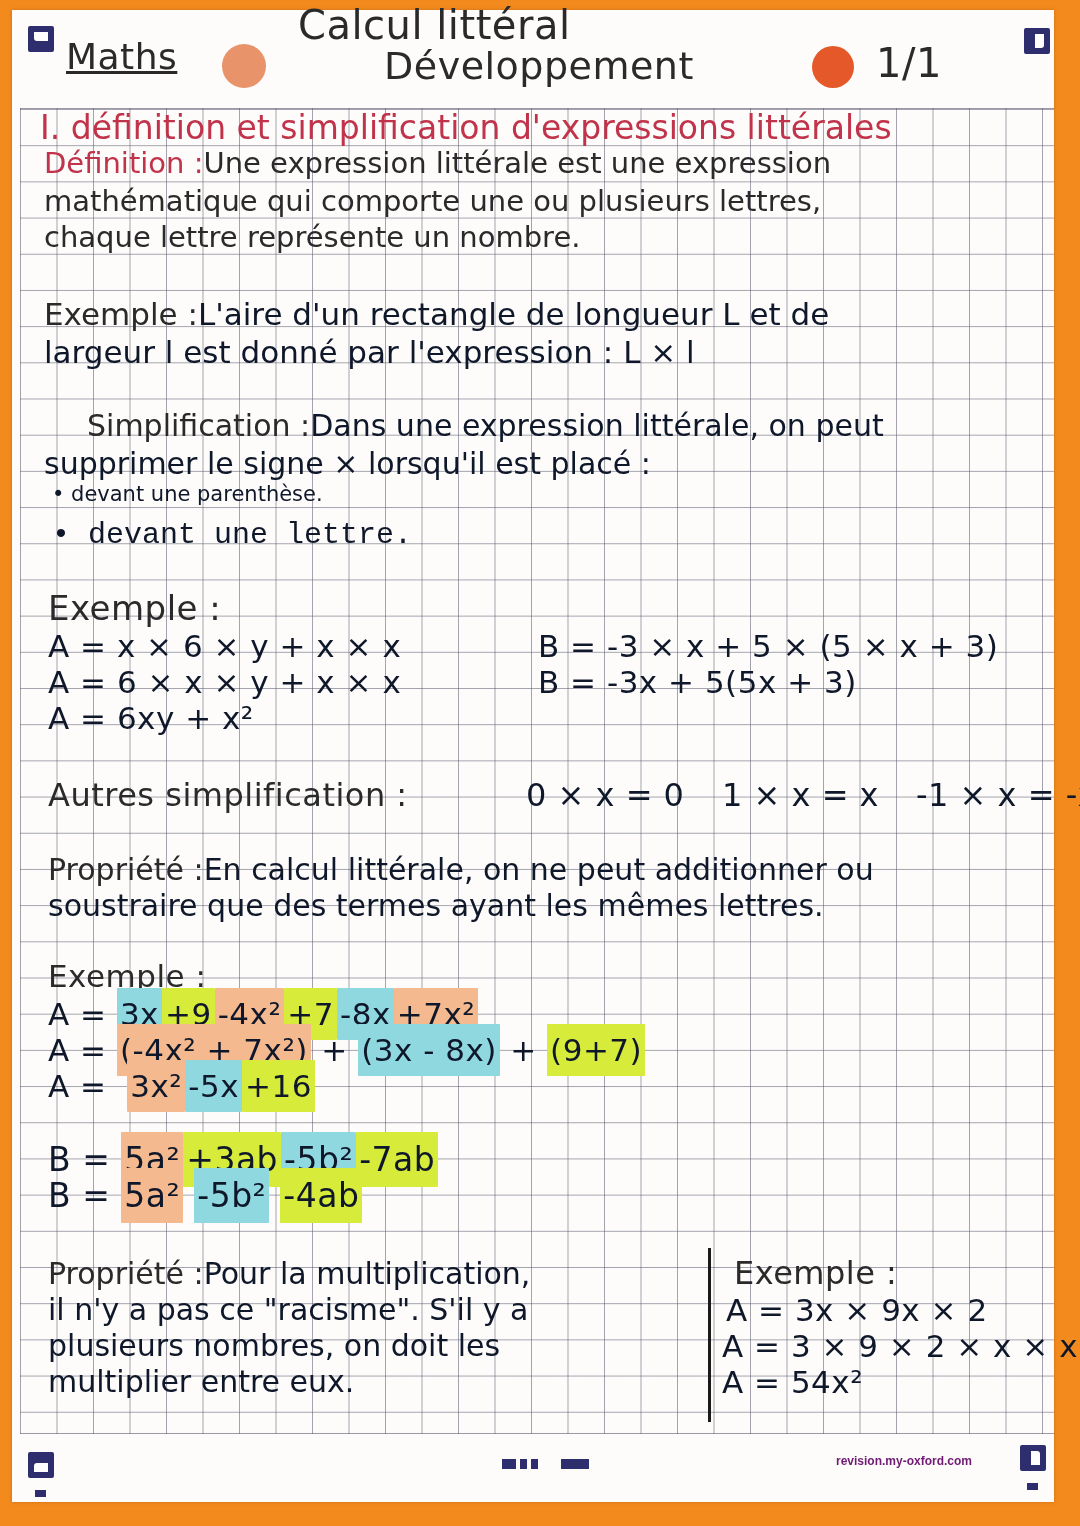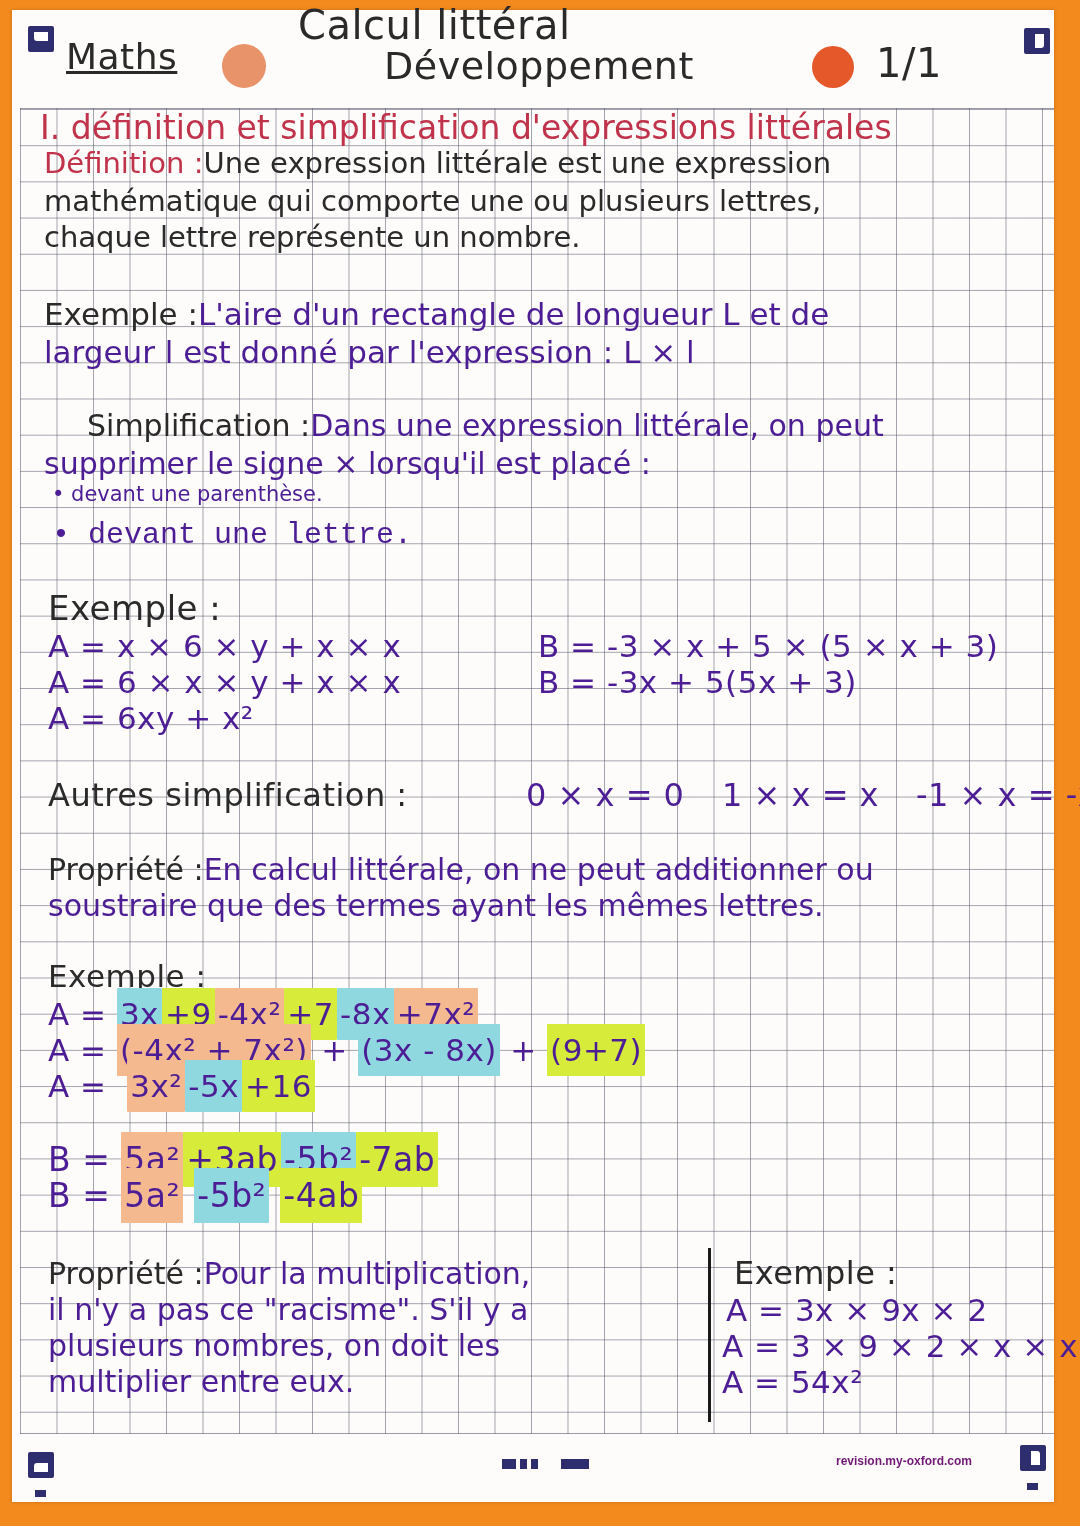--- a/index.html
+++ b/index.html
@@ -18,21 +18,21 @@
     position:absolute; left:8px; top:98px; width:1034px; height:1324px;
     background-image:
       linear-gradient(to right, rgba(90,90,110,0.55) 1px, transparent 1px),
       linear-gradient(to bottom, rgba(90,90,110,0.55) 1px, transparent 1px);
     background-size:36.5px 36.2px;
     border-top:1px solid rgba(90,90,110,0.6);
     border-bottom:1px solid rgba(90,90,110,0.6);
   }
   .hw { position:absolute; white-space:nowrap; font-family:"DejaVu Sans", sans-serif; letter-spacing:0.5px; }
   .ink-black { color:#2a2a2a; }
-  .ink-blue { color:#4c1d95; }
+  .ink-blue { color:#0f172a; }
   .ink-red { color:#c0334a; }
 
   .corner { position:absolute; width:26px; height:26px; background:#2e2d6e; border-radius:2px; }
   .corner::after { content:""; position:absolute; background:#fff; }
   .corner.tl::after { left:6px; top:6px; width:14px; height:9px; border-radius:0 0 0 3px; }
   .corner.tr::after { right:6px; top:6px; width:9px; height:14px; border-radius:0 0 3px 0; }
   .corner.bl::after { left:6px; bottom:6px; width:14px; height:9px; border-radius:3px 0 0 0; }
   .corner.br::after { right:6px; bottom:6px; width:9px; height:14px; border-radius:0 3px 0 0; }
   .tick { position:absolute; width:11px; height:7px; background:#2e2d6e; }
 

